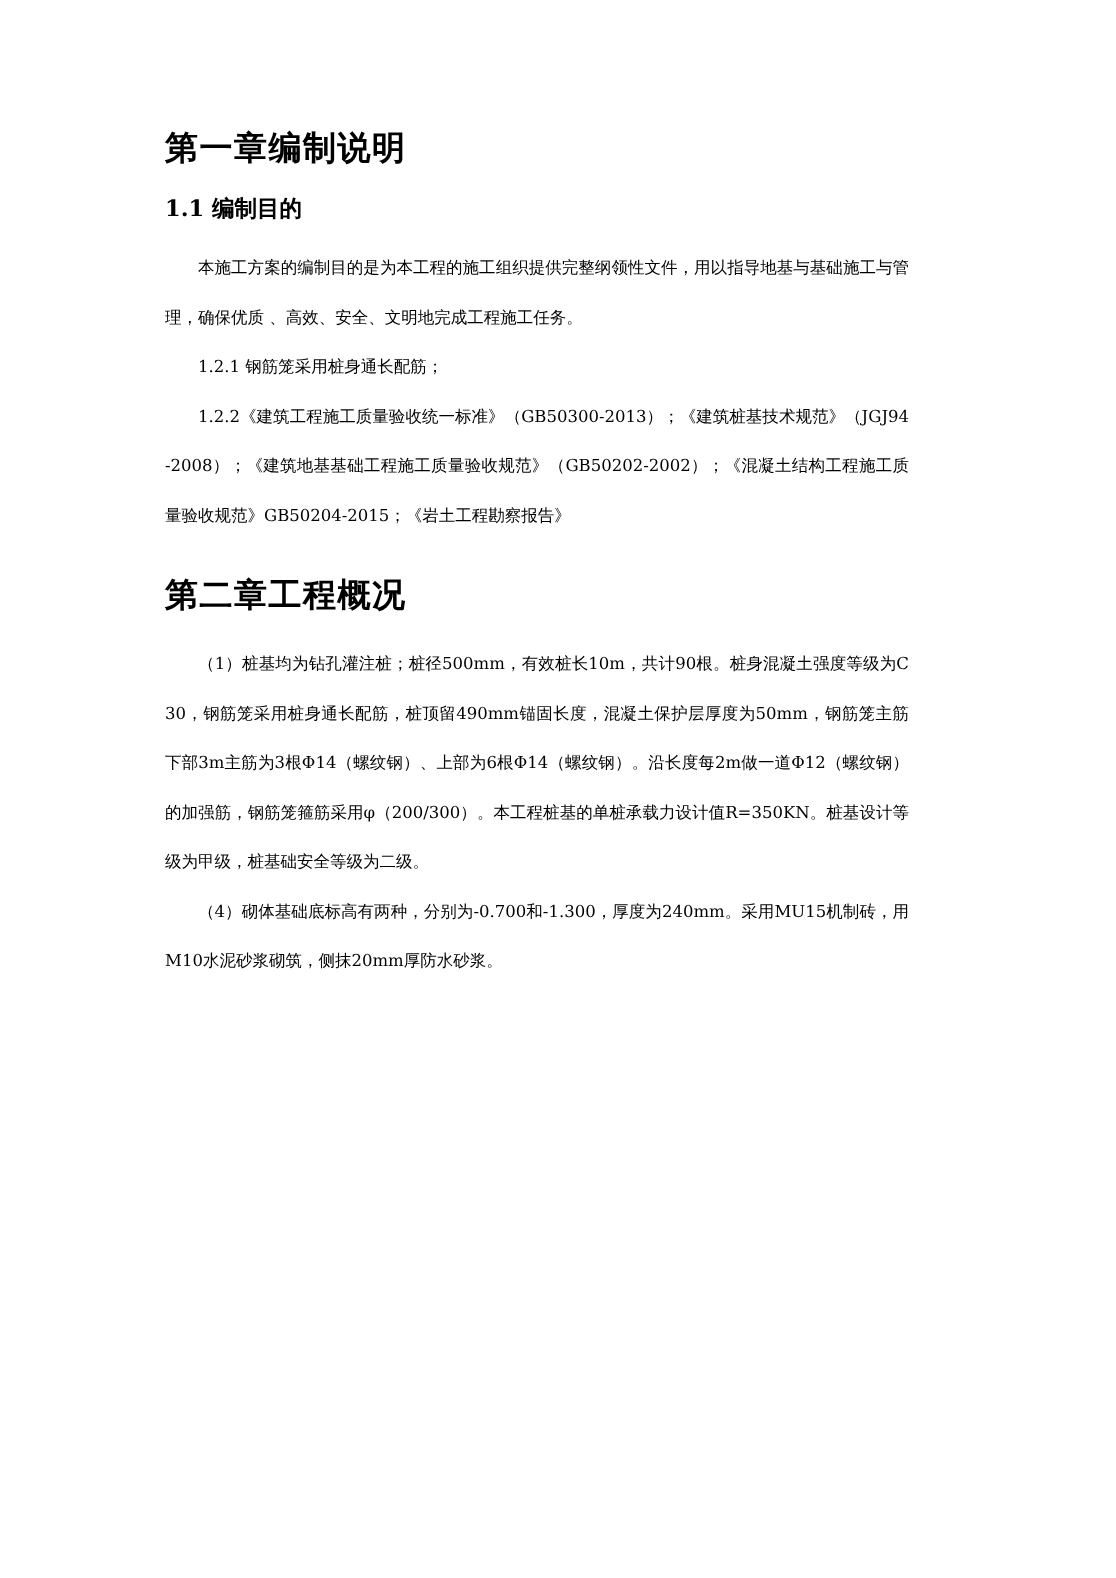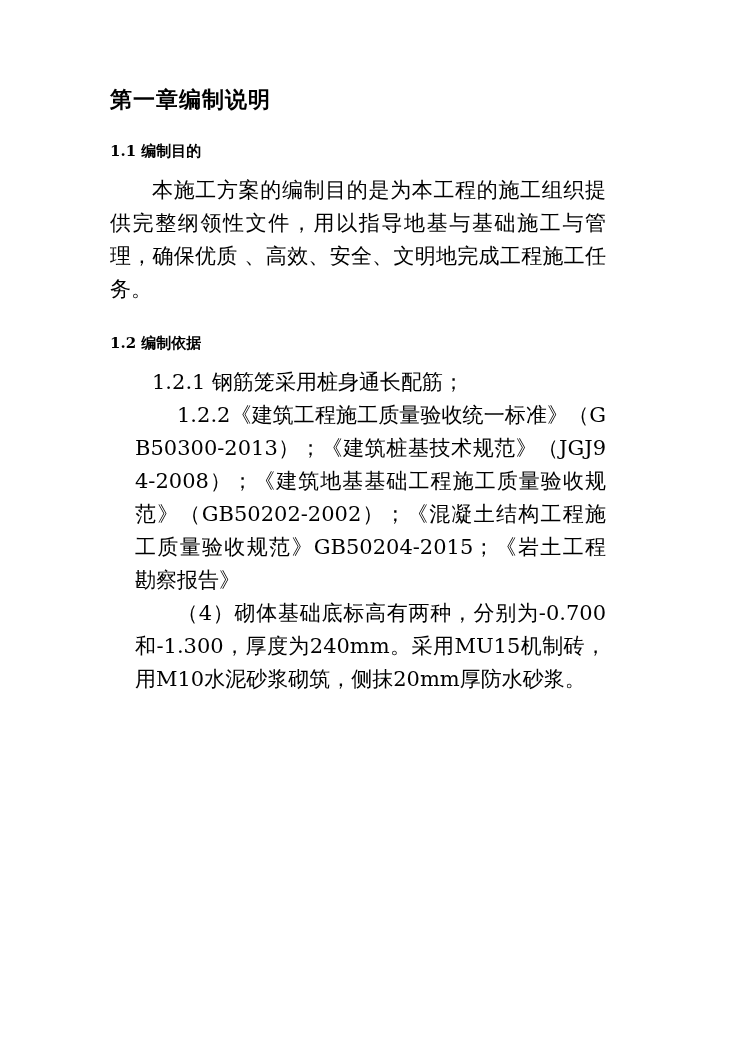--- a/index.html
+++ b/index.html
@@ -24,52 +24,52 @@
     margin: 0 0 14px 0;
     letter-spacing: 1px;
   }
   .chapter-title.spaced {
     margin-top: 22px;
   }
   .section-heading {
     font-size: 15px;
     font-weight: bold;
     line-height: 22px;
-    margin: 26px 0 12px 0;
+    margin: 14px 0 12px 0;
   }
   .para {
-    font-size: 21px;
+    font-size: 11px;
     line-height: 33px;
     text-align: justify;
     text-indent: 2em;
     margin: 0;
     word-break: break-all;
   }
   .para + .para {
     margin-top: 0;
-    margin-left: 25px;
   }
 </style>
 </head>
 <body>
 
 <div class="page">
 
   <h1 class="chapter-title">第一章编制说明</h1>
 
   <h2 class="section-heading">1.1 编制目的</h2>
 
   <p class="para">本施工方案的编制目的是为本工程的施工组织提供完整纲领性文件，用以指导地基与基础施工与管理，确保优质 、高效、安全、文明地完成工程施工任务。</p>
 
-  <h2 class="section-heading">1.2 编制依据</h2>
 
   <p class="para">1.2.1 钢筋笼采用桩身通长配筋；</p>
 
   <p class="para">1.2.2《建筑工程施工质量验收统一标准》（GB50300-2013）；《建筑桩基技术规范》（JGJ94-2008）；《建筑地基基础工程施工质量验收规范》（GB50202-2002）；《混凝土结构工程施工质量验收规范》GB50204-2015；《岩土工程勘察报告》</p>
 
 
+  <h1 class="chapter-title spaced">第二章工程概况</h1>
 
 
+  <p class="para">（1）桩基均为钻孔灌注桩；桩径500mm，有效桩长10m，共计90根。桩身混凝土强度等级为C30，钢筋笼采用桩身通长配筋，桩顶留490mm锚固长度，混凝土保护层厚度为50mm，钢筋笼主筋下部3m主筋为3根Φ14（螺纹钢）、上部为6根Φ14（螺纹钢）。沿长度每2m做一道Φ12（螺纹钢）的加强筋，钢筋笼箍筋采用φ（200/300）。本工程桩基的单桩承载力设计值R=350KN。桩基设计等级为甲级，桩基础安全等级为二级。</p>
 
 
   <p class="para">（4）砌体基础底标高有两种，分别为-0.700和-1.300，厚度为240mm。采用MU15机制砖，用M10水泥砂浆砌筑，侧抹20mm厚防水砂浆。</p>
 
 </div>
 
 </body></html>

